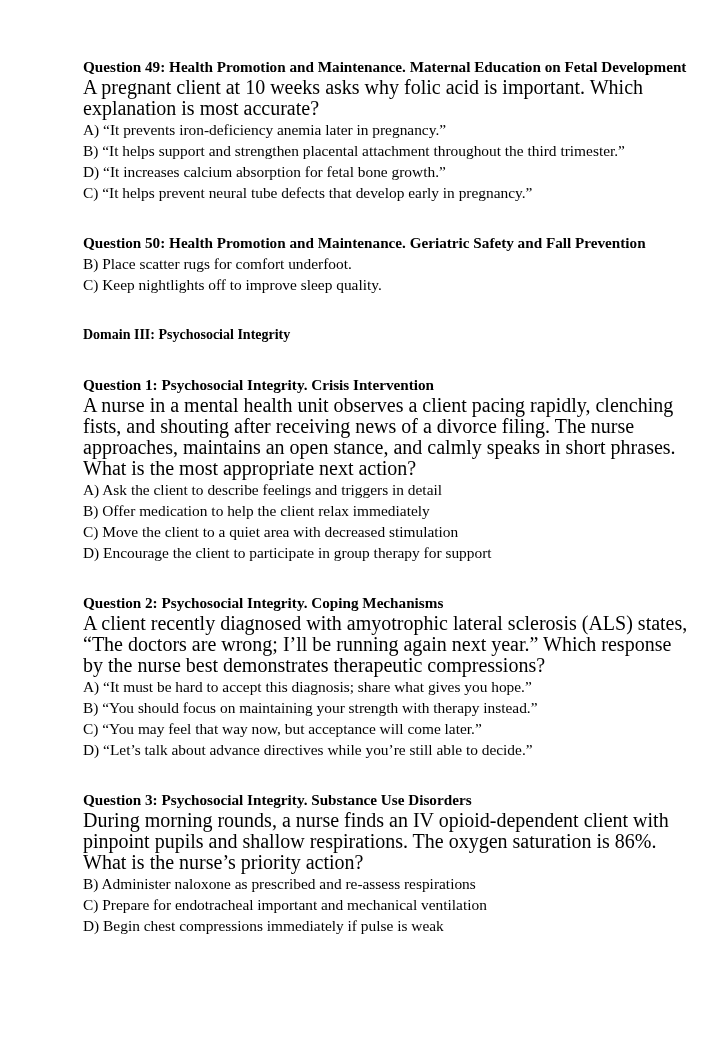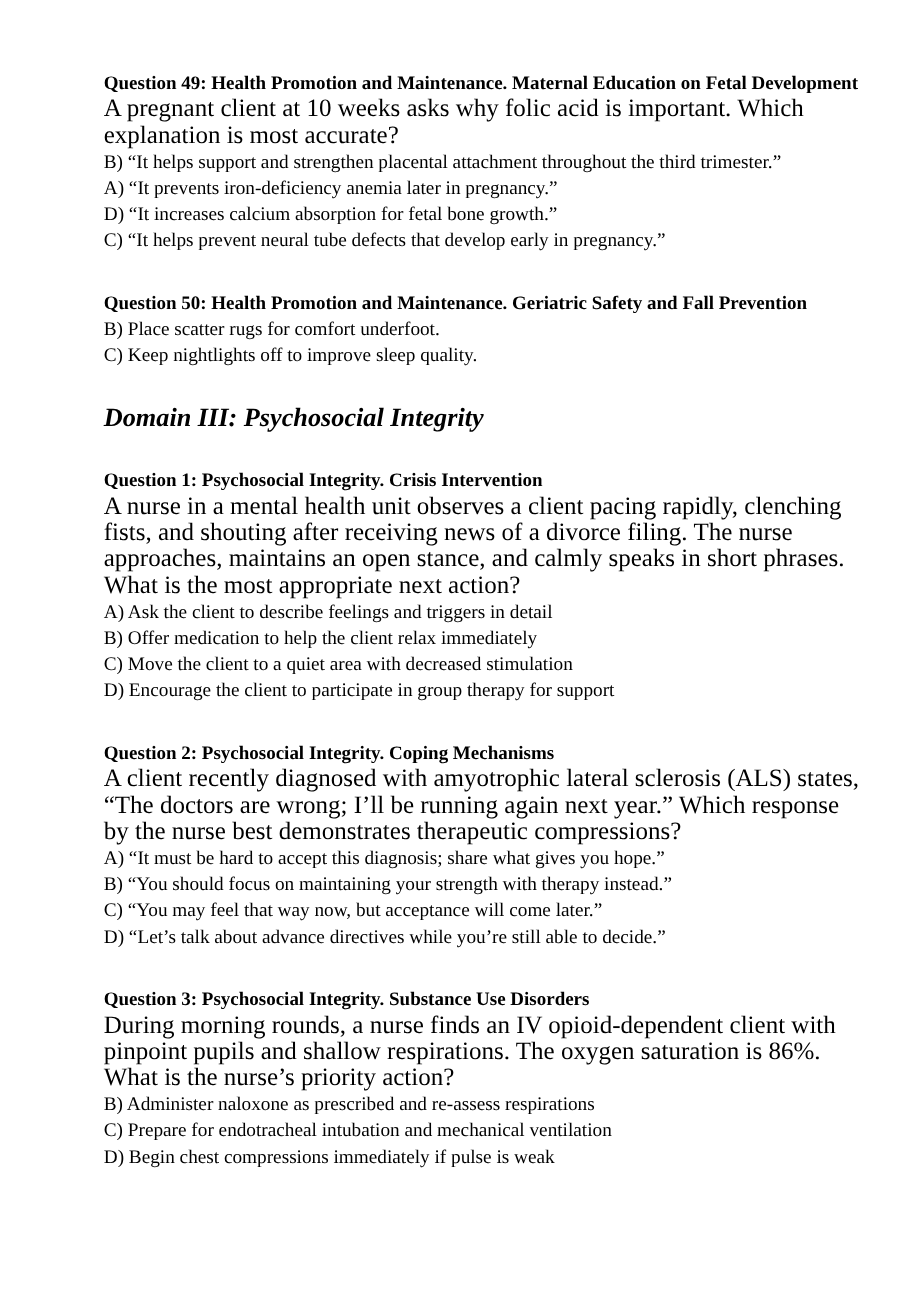--- a/index.html
+++ b/index.html
@@ -34,24 +34,23 @@
   }
   .q-heading {
     font-weight: bold;
     font-size: 15.2px;
     line-height: 21px;
     margin: 0;
     text-align: left;
   }
   .domain-heading {
     font-weight: bold;
-    font-size: 21px;
+    font-size: 14px;
     line-height: 21px;
     margin: 0;
-    font-style: italic;
   }
   .stem {
     font-size: 20px;
     line-height: 21px;
     margin: 0;
     text-align: left;
   }
   .options {
     list-style: none;
     margin: 0;
@@ -66,22 +65,22 @@
 </style>
 </head>
 <body>
 
 <div class="page">
   <div class="content" id="content-root">
       <section class="block">
         <h3 class="q-heading">Question 49: Health Promotion and Maintenance. Maternal Education on Fetal Development</h3>
         <p class="stem">A pregnant client at 10 weeks asks why folic acid is important. Which explanation is most accurate?</p>
         <ul class="options">
+          <li class="option">A) “It prevents iron-deficiency anemia later in pregnancy.”</li>
           <li class="option">B) “It helps support and strengthen placental attachment throughout the third trimester.”</li>
-          <li class="option">A) “It prevents iron-deficiency anemia later in pregnancy.”</li>
           <li class="option">D) “It increases calcium absorption for fetal bone growth.”</li>
           <li class="option">C) “It helps prevent neural tube defects that develop early in pregnancy.”</li>
         </ul>
       </section>
       <section class="block">
         <h3 class="q-heading">Question 50: Health Promotion and Maintenance. Geriatric Safety and Fall Prevention</h3>
         <ul class="options">
           <li class="option">B) Place scatter rugs for comfort underfoot.</li>
           <li class="option">C) Keep nightlights off to improve sleep quality.</li>
         </ul>
@@ -107,18 +106,18 @@
           <li class="option">B) “You should focus on maintaining your strength with therapy instead.”</li>
           <li class="option">C) “You may feel that way now, but acceptance will come later.”</li>
           <li class="option">D) “Let’s talk about advance directives while you’re still able to decide.”</li>
         </ul>
       </section>
       <section class="block">
         <h3 class="q-heading">Question 3: Psychosocial Integrity. Substance Use Disorders</h3>
         <p class="stem">During morning rounds, a nurse finds an IV opioid-dependent client with pinpoint pupils and shallow respirations. The oxygen saturation is 86%. What is the nurse’s priority action?</p>
         <ul class="options">
           <li class="option">B) Administer naloxone as prescribed and re-assess respirations</li>
-          <li class="option">C) Prepare for endotracheal intubation and mechanical ventilation</li>
+          <li class="option">C) Prepare for endotracheal important and mechanical ventilation</li>
           <li class="option">D) Begin chest compressions immediately if pulse is weak</li>
         </ul>
       </section>
     </div>
 </div>
 
 </body></html>

